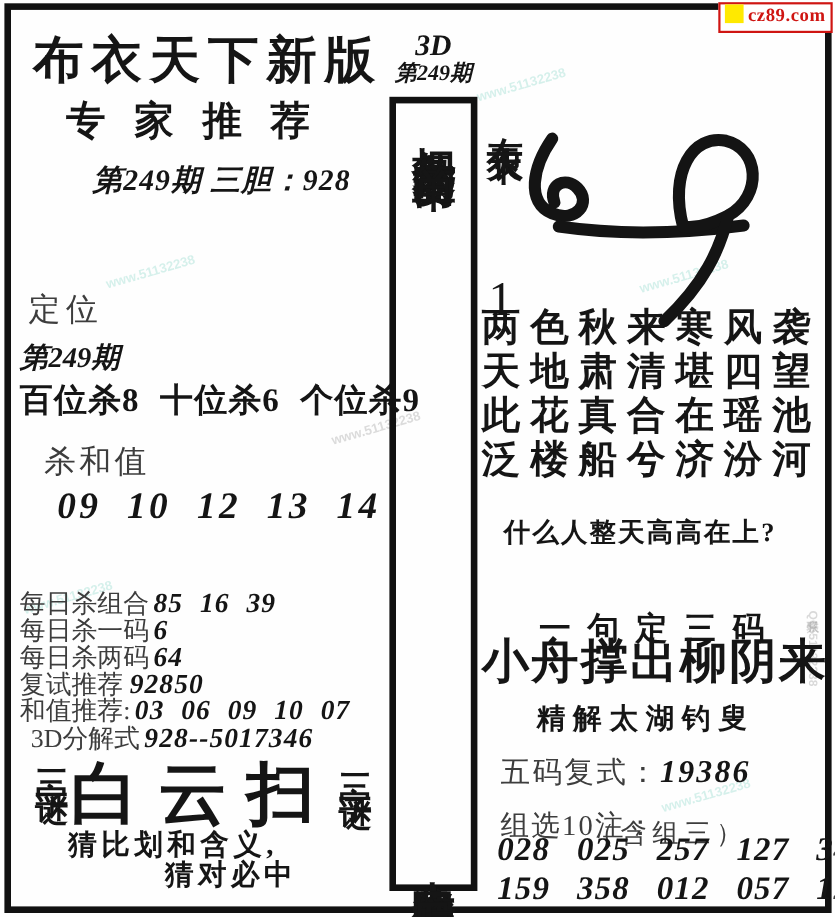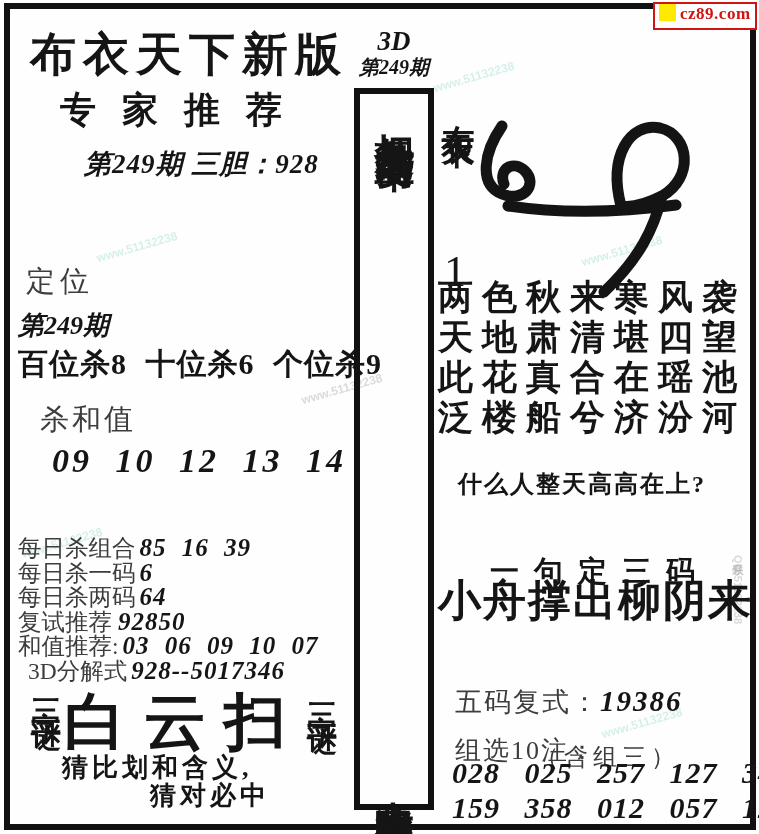--- a/index.html
+++ b/index.html
@@ -167,20 +167,21 @@
     <div>两色秋来寒风袭</div>
     <div>天地肃清堪四望</div>
     <div>此花真合在瑶池</div>
     <div>泛楼船兮济汾河</div>
   </div>
 
   <div class="abs bt-q">什么人整天高高在上?</div>
 
   <div class="abs os-head">一句定三码</div>
   <div class="abs os-main">小舟撑出柳阴来</div>
+  <div class="abs os-src">精解太湖钓叟</div>
 
   <div class="abs fc-line">
     <span class="lbl">五码复式：</span><span class="val">19386</span>
   </div>
   <div class="abs fc-note">（含组三）</div>
   <div class="abs gs-label lbl">组选10注：</div>
   <div class="abs gs-row gs-row1">028 025 257 127 345</div>
   <div class="abs gs-row gs-row2">159 358 012 057 125</div>
 
 </div>

